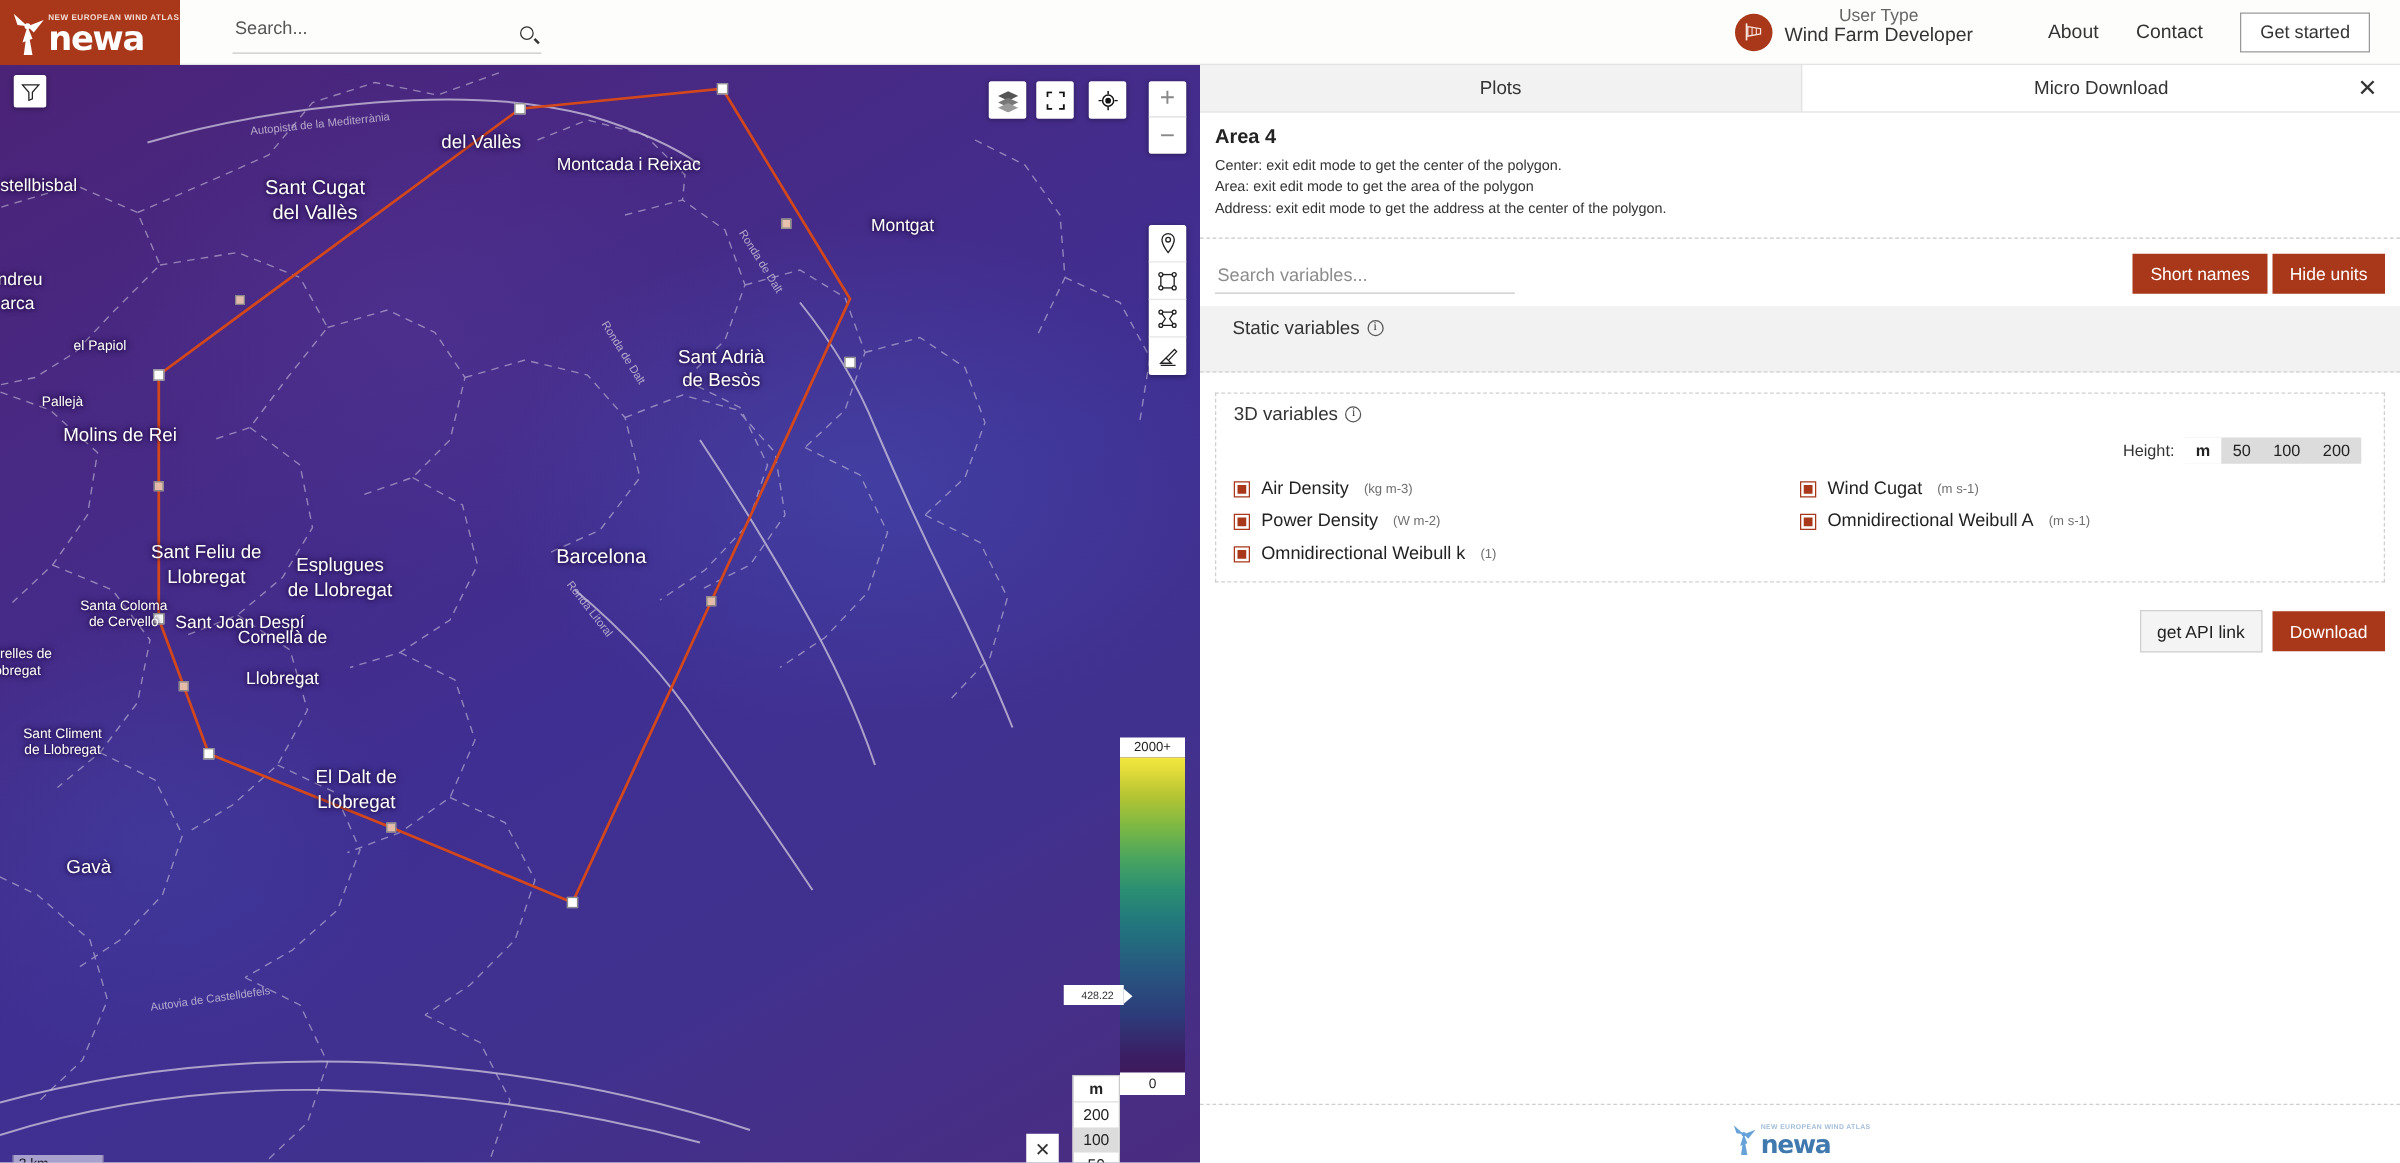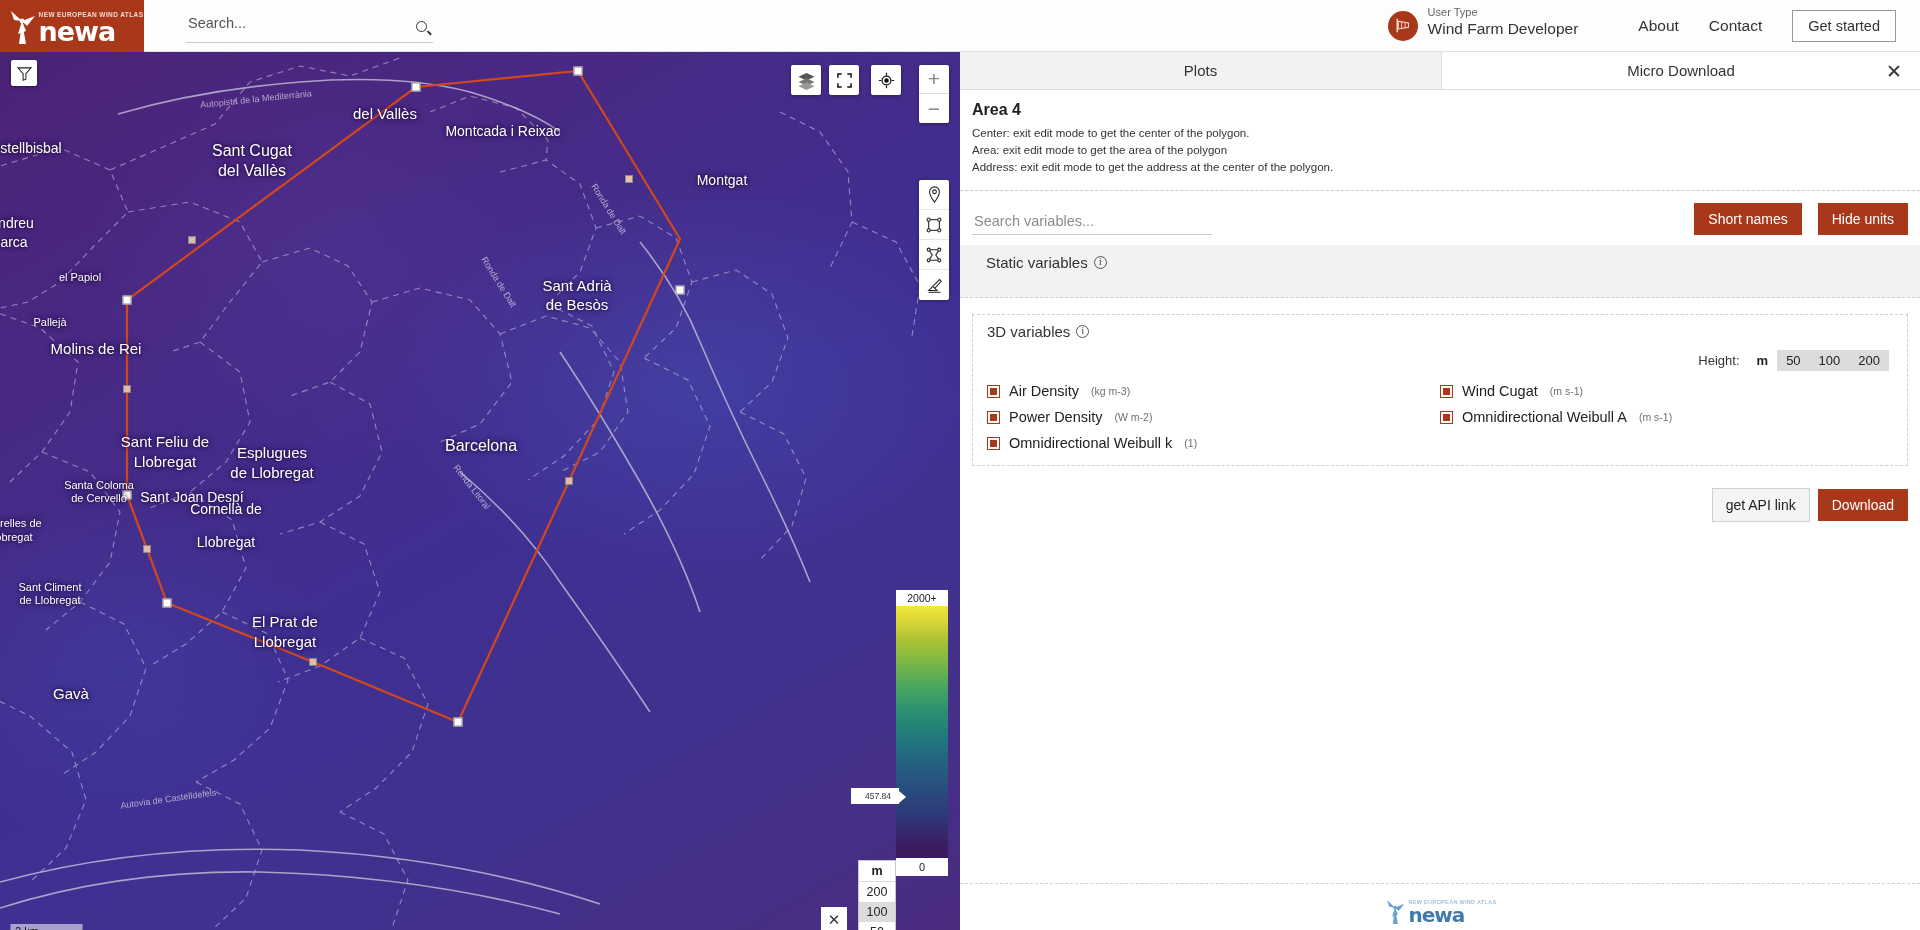--- a/index.html
+++ b/index.html
@@ -72,21 +72,21 @@
   #usertype-block {
     display: flex; align-items: center; gap: 10px; margin-right: 30px;
   }
   #usertype-avatar {
     width: 30px; height: 30px; border-radius: 50%;
     background: #a9371a; display: flex; align-items: center; justify-content: center;
   }
   #usertype-labels { position: relative; padding-top: 7px; }
   .usertype-tag {
     position: absolute; top: -6px; left: 0; right: 0;
-    font-size: 11px; color: #666; 
+    font-size: 14px; color: #666; text-align: center;
     line-height: 10px;
   }
   .usertype-name { font-size: 15.5px; color: #333; line-height: 18px; white-space: nowrap; }
   .nav-link {
     font-size: 15.5px; color: #333; margin-left: 30px;
     cursor: pointer; white-space: nowrap;
   }
   #get-started {
     margin-left: 30px;
     border: 1px solid #999;
@@ -260,21 +260,21 @@
     width: 240px; border: 0; border-bottom: 1px solid #c8c8c8;
     outline: 0; font-size: 14.5px; color: #333; padding: 3px 2px 5px 2px;
     background: transparent; font-family: "Liberation Sans", sans-serif;
   }
   #var-search::placeholder { color: #8c8c8c; }
   .btn-brown {
     background: #a9371a; color: #fff; border: 0;
     font-size: 14px; padding: 8px 14px; cursor: pointer;
     font-family: "Liberation Sans", sans-serif;
   }
-  #short-names { margin-left: auto; margin-right: 16px; }
+  #short-names { margin-left: auto; margin-right: 4px; }
 
   .fieldset {
     margin: 0 12px 0 12px;
     border: 1px dashed #cfcfcf;
     padding: 9px 14px 14px 14px;
     position: relative;
   }
   .fieldset.static { background: #f2f2f2; border: 0; border-bottom: 1px dashed #cfcfcf; margin: 0; padding: 9px 26px 16px 26px;}
   .fs-legend {
     font-size: 15px; color: #333;
@@ -465,21 +465,21 @@
       <div class="city-label" style="left: 272px; top: 411px; font-size: 15px; transform: translateX(-50%);">de Llobregat</div>
       <div class="city-label" style="left: 99px; top: 424px; font-size: 11px; transform: translateX(-50%);">Santa Coloma</div>
       <div class="city-label" style="left: 99px; top: 437px; font-size: 11px; transform: translateX(-50%);">de Cervelló</div>
       <div class="city-label" style="left: 192px; top: 436px; font-size: 14px; transform: translateX(-50%);">Sant Joan Despí</div>
       <div class="city-label" style="left: 226px; top: 448px; font-size: 14px; transform: translateX(-50%);">Cornellà de</div>
       <div class="city-label" style="left: 226px; top: 481px; font-size: 14px; transform: translateX(-50%);">Llobregat</div>
       <div class="city-label" style="left: 19px; top: 462px; font-size: 11px; transform: translateX(-50%);">rrelles de</div>
       <div class="city-label" style="left: 14px; top: 476px; font-size: 11px; transform: translateX(-50%);">obregat</div>
       <div class="city-label" style="left: 50px; top: 526px; font-size: 11px; transform: translateX(-50%);">Sant Climent</div>
       <div class="city-label" style="left: 50px; top: 539px; font-size: 11px; transform: translateX(-50%);">de Llobregat</div>
-      <div class="city-label" style="left: 285px; top: 560px; font-size: 15px; transform: translateX(-50%);">El Prat de</div>
+      <div class="city-label" style="left: 285px; top: 560px; font-size: 15px; transform: translateX(-50%);">El Dalt de</div>
       <div class="city-label" style="left: 285px; top: 580px; font-size: 15px; transform: translateX(-50%);">Llobregat</div>
       <div class="city-label" style="left: 71px; top: 632px; font-size: 15px; transform: translateX(-50%);">Gavà</div>
     </div>
   <div id="road-layer">
       <div class="road-label" style="left: 200px; top: 42px; transform: rotate(-6deg);">Autopista de la Mediterrània</div>
       <div class="road-label" style="left: 580px; top: 152px; transform: rotate(58deg);">Ronda de Dalt</div>
       <div class="road-label" style="left: 470px; top: 225px; transform: rotate(58deg);">Ronda de Dalt</div>
       <div class="road-label" style="left: 445px; top: 430px; transform: rotate(52deg);">Ronda Litoral</div>
       <div class="road-label" style="left: 120px; top: 742px; transform: rotate(-8deg);">Autovia de Castelldefels</div>
     </div>
@@ -545,21 +545,21 @@
         <path d="M8 11 L16 3 L18 5 L10.5 13"></path>
         <path d="M3 18 h14"></path>
       </svg>
     </div>
   </div>
 
   <div id="legend">
     <div id="legend-top">2000+</div>
     <div id="legend-bar"></div>
     <div id="legend-bottom">0</div>
-    <div id="legend-marker">457.84</div>
+    <div id="legend-marker">428.22</div>
   </div>
   <div id="legend-heights">
     <div class="unit">m</div>
     <div>200</div>
     <div class="sel">100</div>
     <div>50</div>
   </div>
 
   <div id="map-close">✕</div>
 

